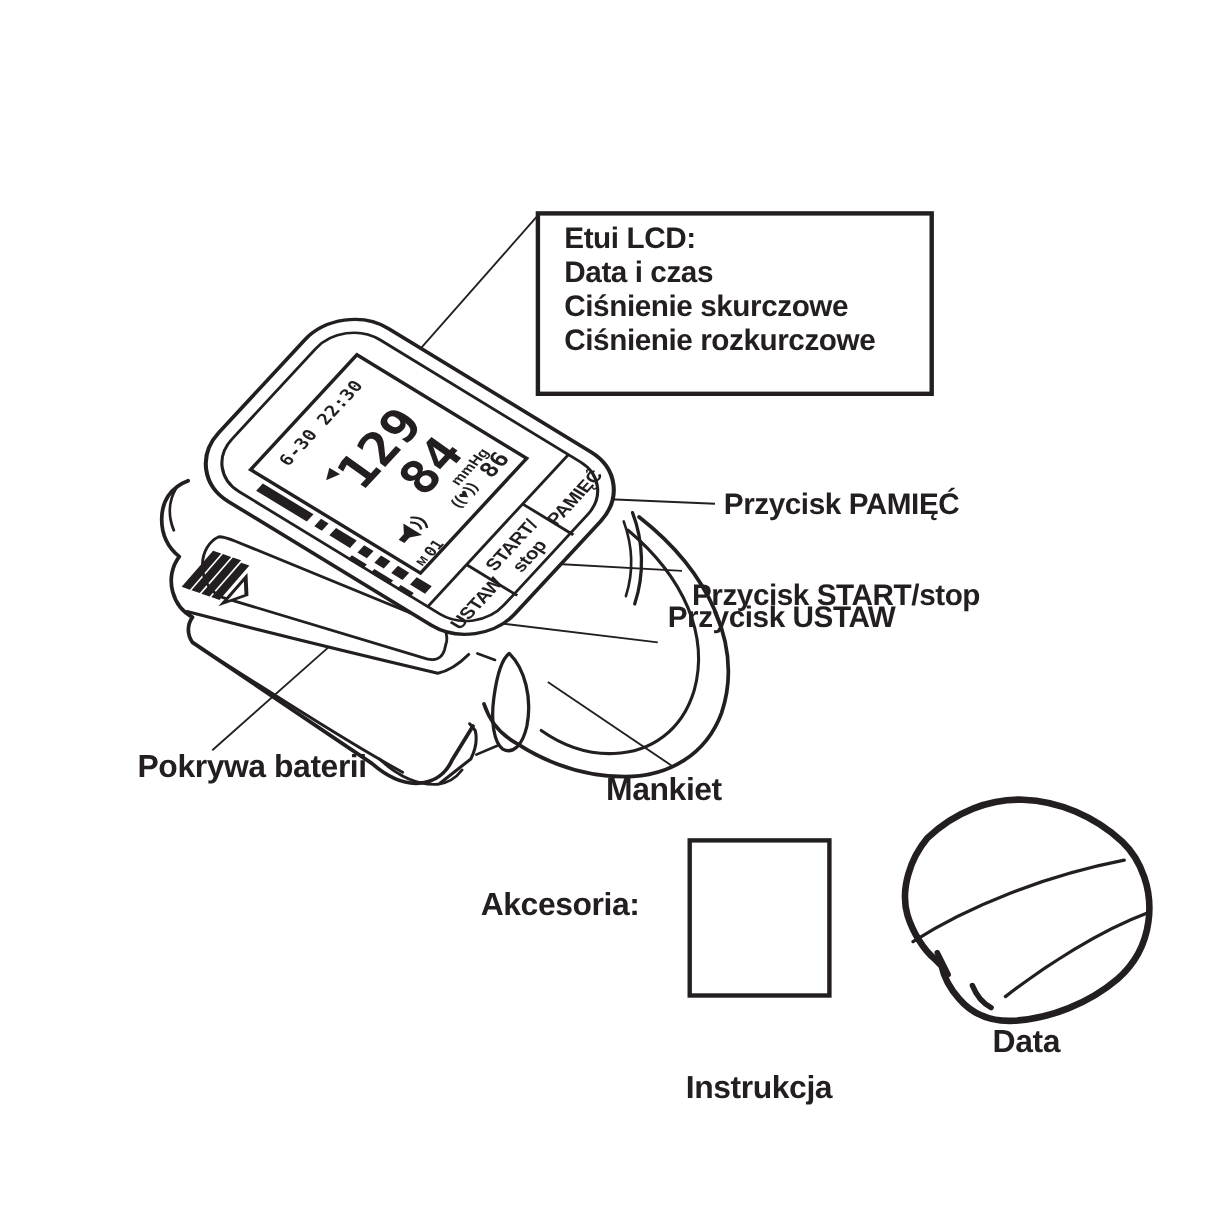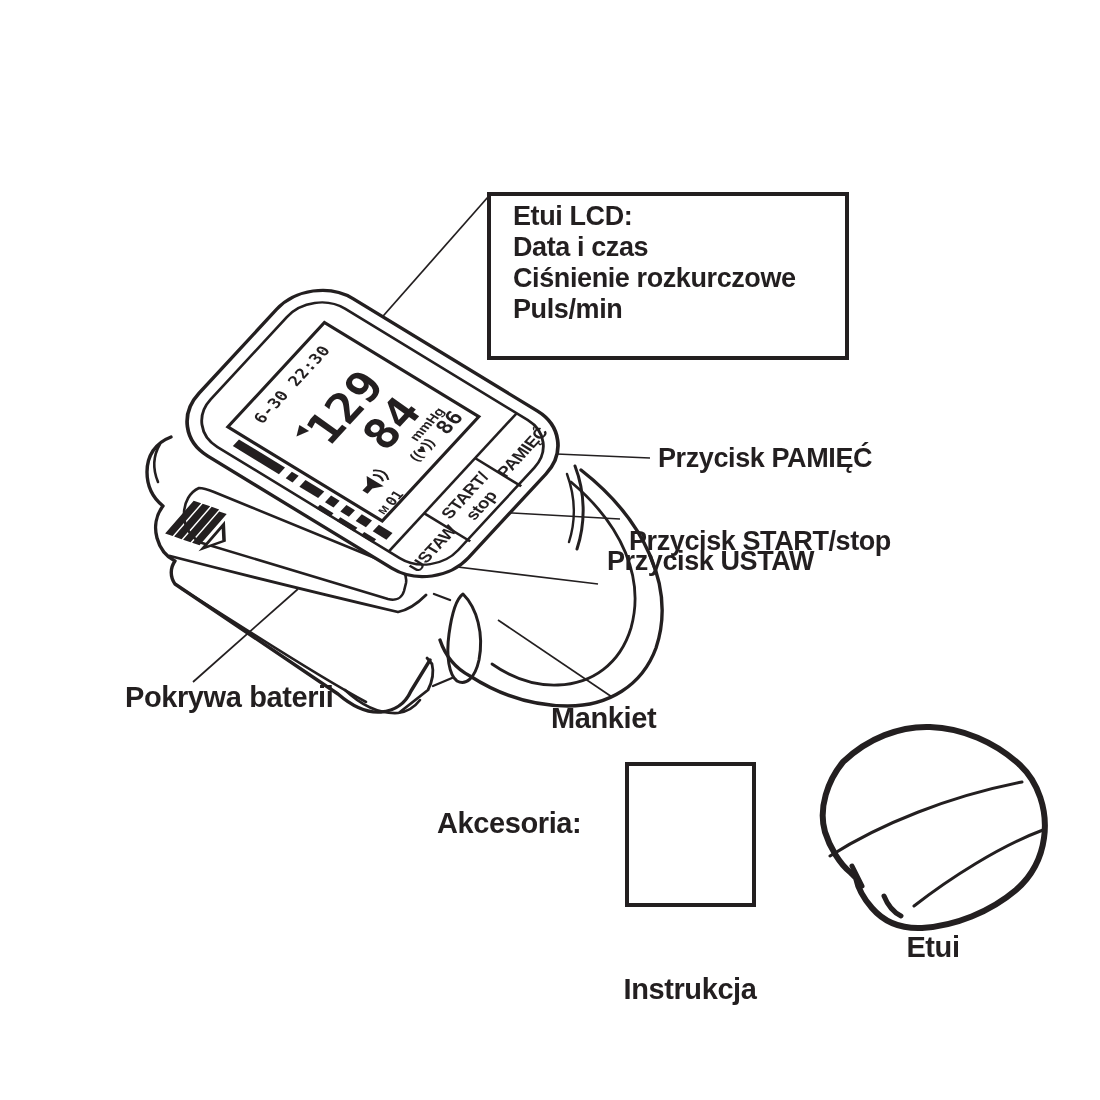--- a/index.html
+++ b/index.html
@@ -127,26 +127,26 @@
                C 864,899 858,888 856,878 L 850,872 C 840,864 830,848 825,832 C 818,808 828,780 843,762 Z" stroke-width="6"></path>
       <path d="M 830,856 C 880,824 950,796 1022,782" stroke-width="3"></path>
       <path d="M 914,906 C 950,878 1000,846 1043,830" stroke-width="3"></path>
       <path d="M 852,866 L 862,886 M 884,896 C 888,906 893,912 901,916" stroke-width="5"></path>
     </g>
   </svg>
 
   <div class="callout">
     <div>Etui LCD:</div>
     <div>Data i czas</div>
+    <div>Ciśnienie skurczowe</div>
     <div>Ciśnienie rozkurczowe</div>
-    <div>Puls/min</div>
   </div>
 
   <div class="lbl" style="left:658px;top:443px;">Przycisk PAMIĘĆ</div>
   <div class="lbl" style="left:629px;top:507px;margin-top:19px;">Przycisk START/stop</div>
   <div class="lbl" style="left:607px;top:546px;">Przycisk USTAW</div>
   <div class="lbl" style="left:101px;top:681px;font-size:29px;margin-left:24px;">Pokrywa baterii</div>
   <div class="lbl" style="left:551px;top:702px;font-size:29px;">Mankiet</div>
   <div class="lbl" style="left:437px;top:807px;font-size:29px;">Akcesoria:</div>
   <div class="lbl acc-label" style="left:610px;top:973px;width:160px;font-size:29px;">Instrukcja</div>
-  <div class="lbl acc-label" style="left:833px;top:931px;width:200px;font-size:29px;">Etui</div>
+  <div class="lbl acc-label" style="left:833px;top:931px;width:200px;font-size:29px;">Data</div>
 
 </div>
 
 </body></html>

